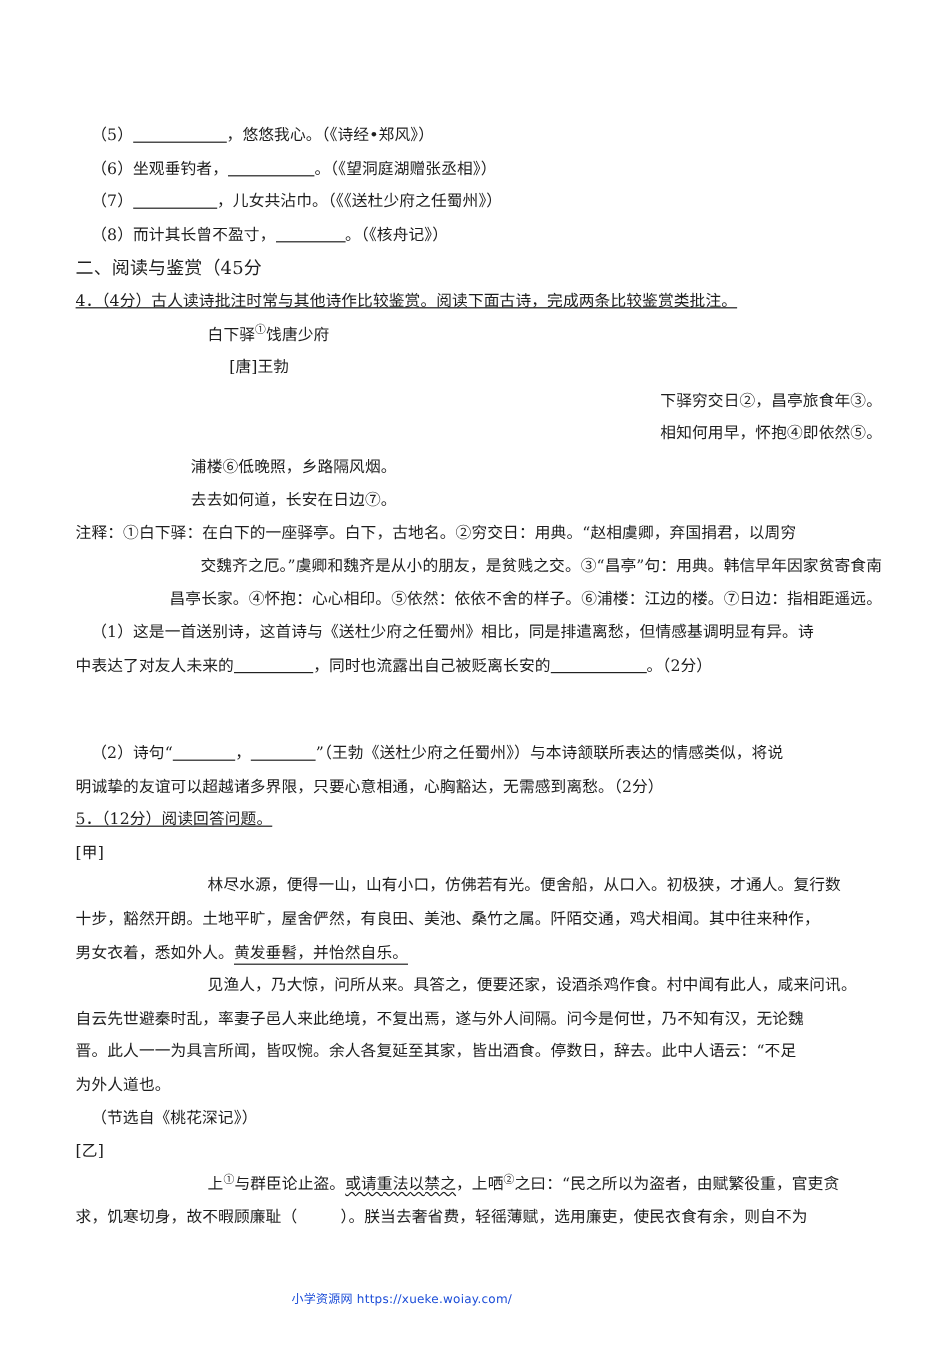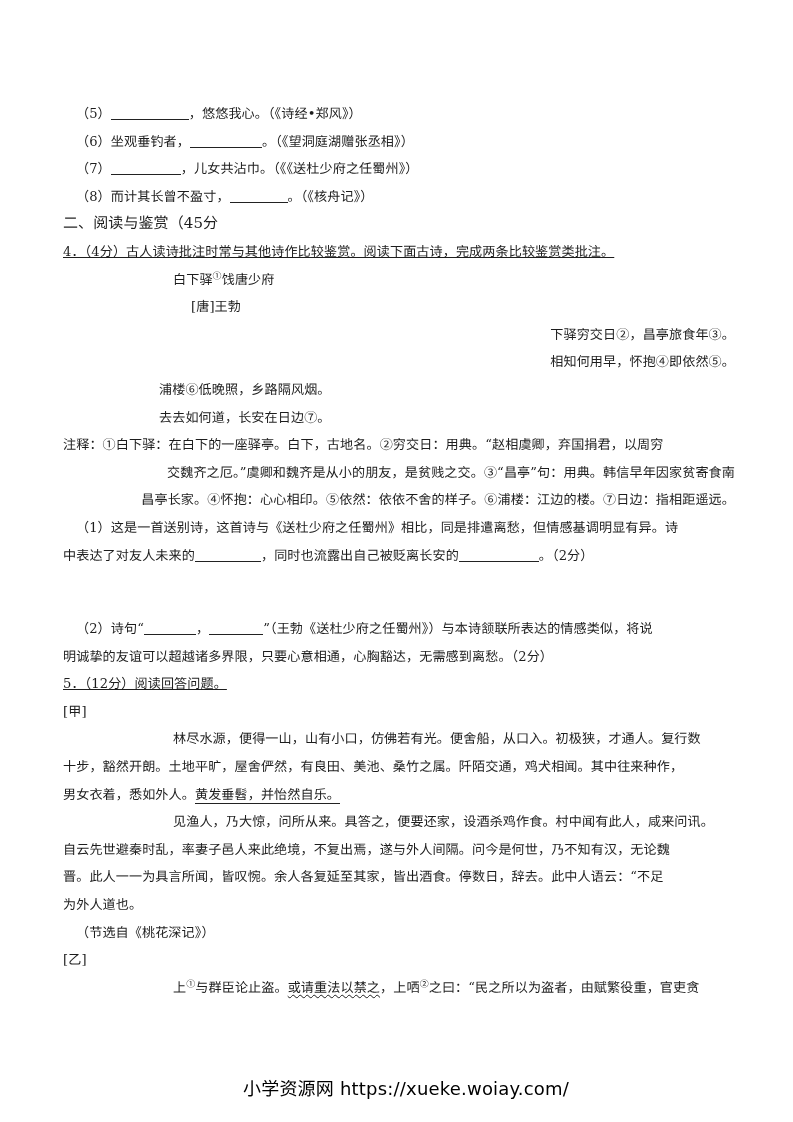--- a/index.html
+++ b/index.html
@@ -96,22 +96,22 @@
     text-decoration: underline;
   }
 
   .spacer-block { height: 46px; }
 
   .watermark {
     position: absolute;
     left: 243px;
     top: 1062px;
     font-family: "DejaVu Sans", "Liberation Sans", sans-serif;
-    font-size: 18px;
-    color: #000000;
+    font-size: 10px;
+    color: #1d4ed8;
     letter-spacing: 0.2px;
     white-space: nowrap;
   }
 </style>
 </head>
 <body>
 
 <div class="page">
   <div class="content">
 
@@ -178,17 +178,20 @@
     <div class="ln">为外人道也。</div>
 
     <div class="ln ind1">（节选自《桃花深记》）</div>
 
     <div class="ln">[乙]</div>
 
     <div class="ln ind-para">
       <span>上</span><span class="sup">①</span><span>与群臣论止盗。</span><span class="wavy">或请重法以禁之</span><span>，上哂</span><span class="sup">②</span><span>之曰：“民之所以为盗者，由赋繁役重，官吏贪</span>
     </div>
 
+    <div class="ln">
+      <span>求，饥寒切身，故不暇顾廉耻（</span><span class="blank w9" style="border-bottom:none;"></span><span>）。朕当去奢省费，轻徭薄赋，选用廉吏，使民衣食有余，则自不为</span>
+    </div>
 
   </div>
 
   <div class="watermark">小学资源网 https://xueke.woiay.com/</div>
 </div>
 
 </body></html>

